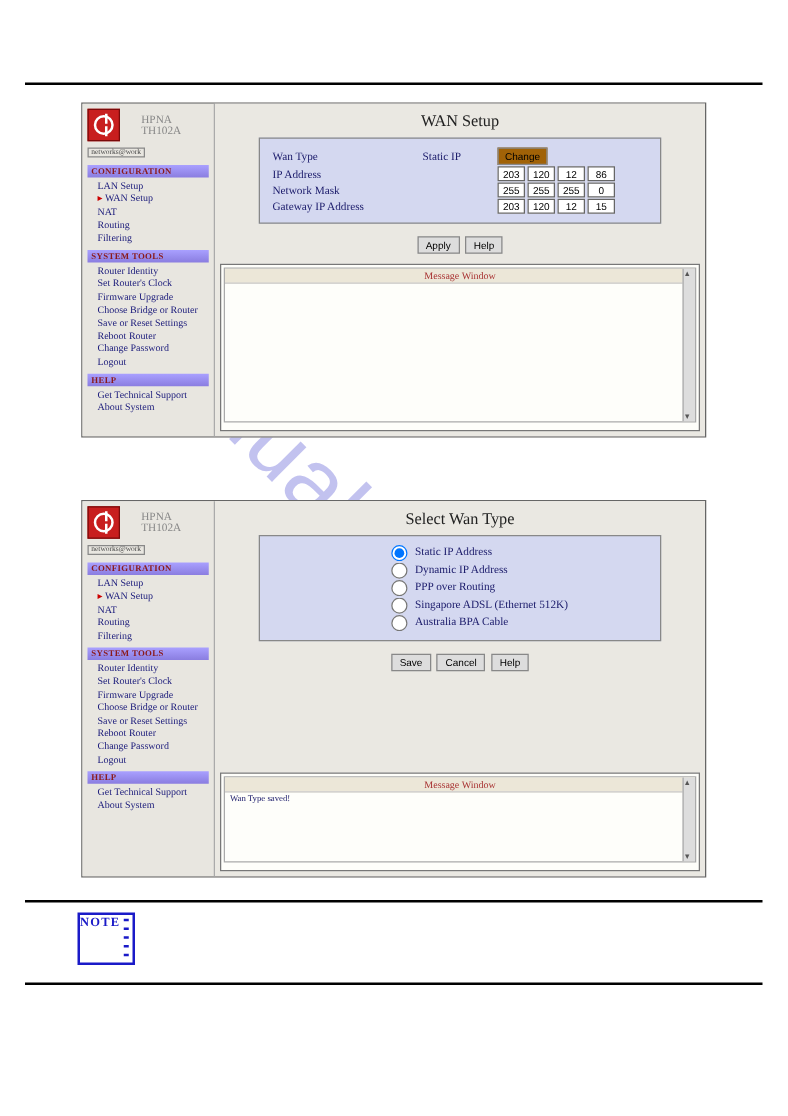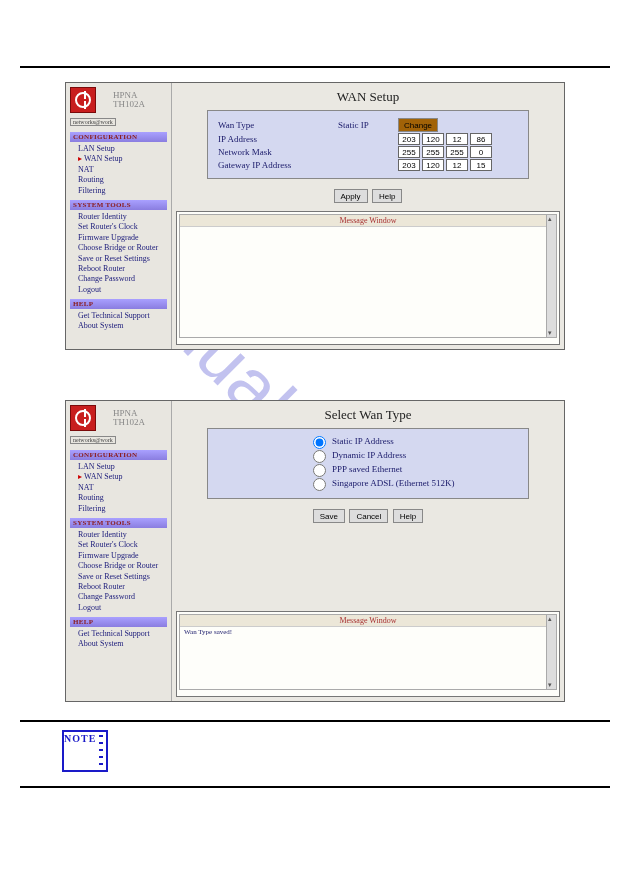--- a/index.html
+++ b/index.html
@@ -196,25 +196,29 @@
         <div class="radio-row">
             <input type="radio" name="wt2" checked="" style="">
             <span>Static IP Address</span>
           </div>
         <div class="radio-row">
             <input type="radio" name="wt2" style="">
             <span>Dynamic IP Address</span>
           </div>
         <div class="radio-row">
             <input type="radio" name="wt2" style="">
-            <span>PPP saved Ethernet</span>
+            <span>PPP over Routing</span>
           </div>
         <div class="radio-row">
             <input type="radio" name="wt2" style="">
             <span>Singapore ADSL (Ethernet 512K)</span>
+          </div>
+        <div class="radio-row">
+            <input type="radio" name="wt2" style="">
+            <span>Australia BPA Cable</span>
           </div>
       </div>
       <div class="btn-row">
         <button>Save</button>
         <button>Cancel</button>
         <button>Help</button>
       </div>
       <div style="flex:1"></div>
       <div class="msg-box" style="min-height:28px">
         <div class="msg-inner">

